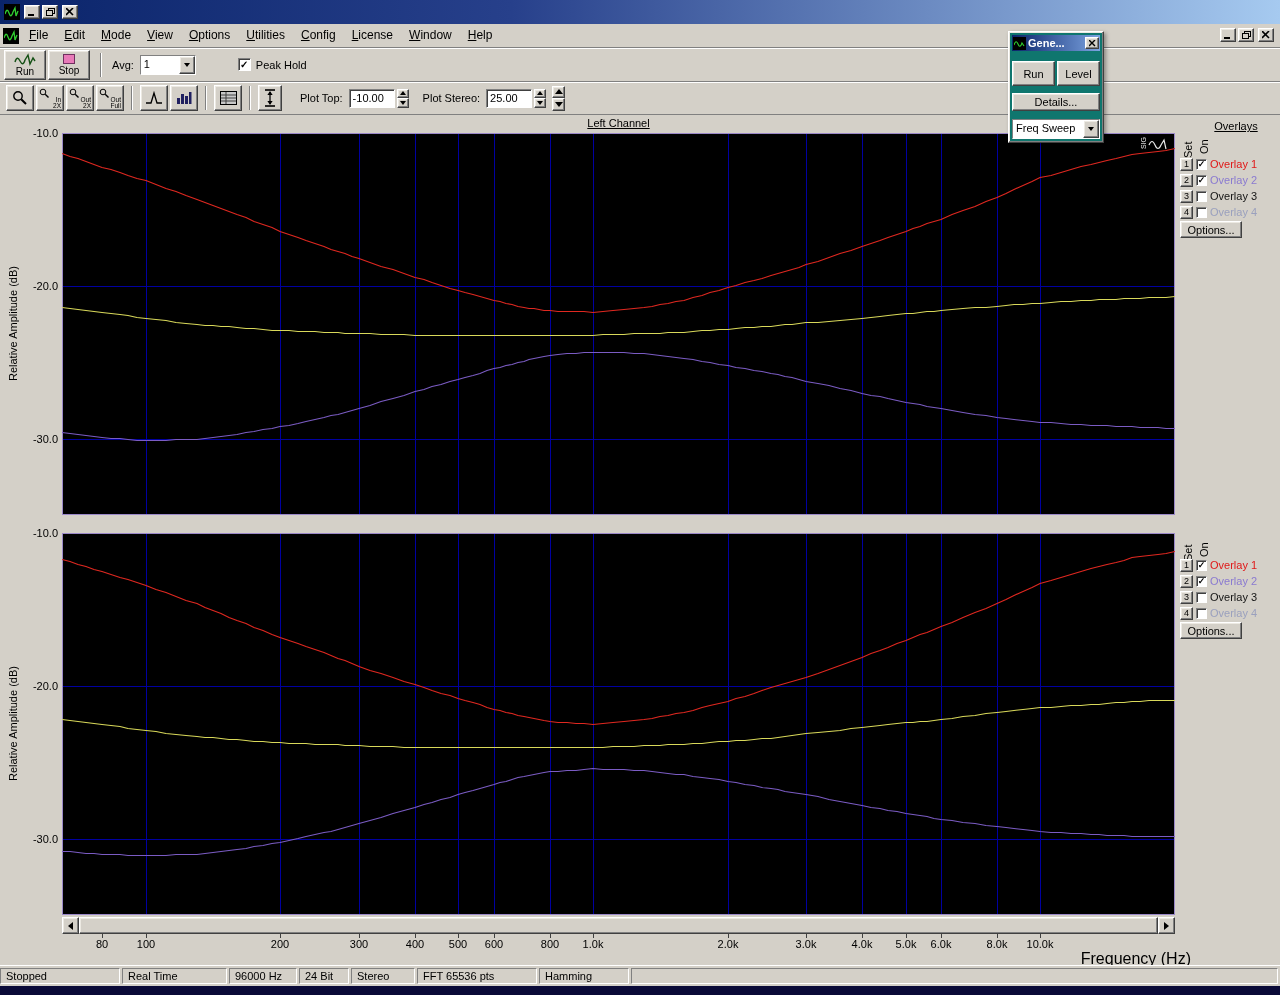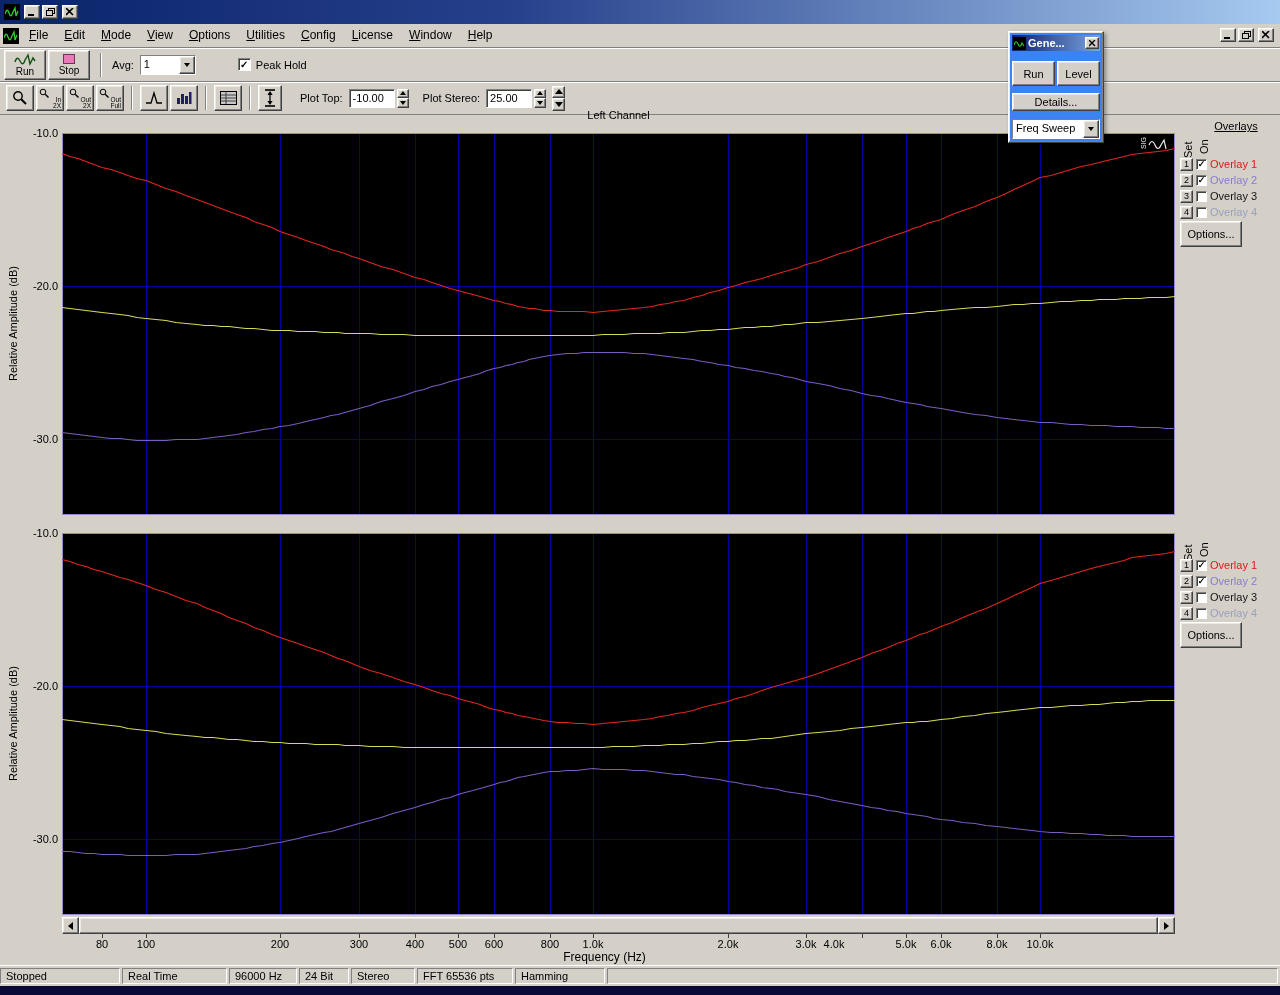--- a/index.html
+++ b/index.html
@@ -57,21 +57,21 @@
   .spin-tall { height:25px; width:13px; }
 
   
   .chart-title { position:absolute; left:62px; width:1113px; text-align:center; font-size:11px; }
   .plot { position:absolute; left:62px; width:1113px; height:382px; background:#000; }
   .ylabel { position:absolute; left:6px; width:14px; height:382px; display:flex; align-items:center; justify-content:center;
     writing-mode:vertical-rl; transform:rotate(180deg); font-size:11px; }
   .ytick { position:absolute; left:18px; width:40px; text-align:right; font-size:11px; }
   .xtick { position:absolute; top:938px; width:44px; text-align:center; font-size:11px; }
   .xtick-mark { position:absolute; top:934px; width:1px; height:4px; background:#404040; }
-  .xlabel { position:absolute; left:48px; top:950px; width:1113px; text-align:center; font-size:12px; }
+  .xlabel { position:absolute; left:78px; top:950px; width:1113px; text-align:right; font-size:16px; }
   .vtext { writing-mode:vertical-rl; transform:rotate(180deg); font-size:11px; }
 
   .sig-indicator { position:absolute; left:1078px; top:4px; display:flex; align-items:flex-start; gap:1px; color:#e8e8e8; }
   .sig-text { writing-mode:vertical-rl; transform:rotate(180deg); font-size:7px; letter-spacing:0; color:#e8e8e8; }
 
   
   .hscroll { position:absolute; left:62px; top:917px; width:1113px; height:17px; display:flex; background:#d4d0c8; }
   .scroll-btn { width:17px; height:17px; display:flex; align-items:center; justify-content:center; padding:0; }
   .tri-left { width:0; height:0; border-top:4px solid transparent; border-bottom:4px solid transparent; border-right:5px solid #000; }
   .tri-right { width:0; height:0; border-top:4px solid transparent; border-bottom:4px solid transparent; border-left:5px solid #000; }
@@ -84,25 +84,25 @@
   .ov-set-bot { position:absolute; left:1182px; top:535px; height:26px; }
   .ov-on-bot  { position:absolute; left:1198px; top:535px; height:22px; }
   .ov-rows { position:absolute; left:1180px; width:100px; }
   #ovrows0 { top:156px; } #ovrows1 { top:557px; }
   .ov-row { height:16px; display:flex; align-items:center; gap:3px; }
   .ov-num { width:13px; height:13px; font-size:9px; line-height:9px; display:flex; align-items:center; justify-content:center; padding:0; }
   .ov-check { width:11px; height:11px; background:#fff; border:1px solid; border-color:#808080 #fff #fff #808080;
     box-shadow: inset 1px 1px 0 #404040; display:flex; align-items:center; justify-content:center; }
   .ov-check span { font-size:9px; font-weight:bold; line-height:9px; }
   .ov-label { font-size:11px; white-space:nowrap; }
-  .options-btn { position:absolute; left:1180px; width:62px; height:26px; font-size:11px; padding:0; }
+  .options-btn { position:absolute; left:1180px; width:62px; height:17px; font-size:11px; padding:0; }
   #options0 { top:221px; } #options1 { top:622px; }
 
   
-  .genwin { position:absolute; left:1008px; top:31px; width:96px; z-index:60; background:#3b82f6;
+  .genwin { position:absolute; left:1008px; top:31px; width:96px; z-index:60; background:#0f766e;
     border:1px solid; border-color:#ffffff #404040 #404040 #ffffff;
     box-shadow: inset -1px -1px 0 #808080, inset 1px 1px 0 #ece9e2, 2px 2px 4px rgba(0,0,0,.35);
     padding:3px; }
   .gen-titlebar { height:16px; background:linear-gradient(90deg,#0a246a,#7ba3e0); display:flex; align-items:center; gap:2px; padding:0 1px 0 1px; }
   .gen-icon { width:13px; height:13px; background:#000; display:flex; align-items:center; justify-content:center; }
   .gen-title { color:#fff; font-weight:bold; font-size:11px; flex:1; white-space:nowrap; overflow:hidden; }
   .gen-close { width:14px; height:12px; display:flex; align-items:center; justify-content:center; padding:0; }
   .gen-btnrow { display:flex; gap:2px; margin-top:10px; }
   .gen-btn { flex:1; height:25px; font-size:11px; padding:0; }
   .gen-details { width:100%; height:18px; margin-top:7px; font-size:11px; padding:0; }
@@ -303,21 +303,21 @@
     <span class="spin spin-tall" style="margin-left:4px;">
       <button class="raised">
           <span class="tri-up" style="border-left-width:4px;border-right-width:4px;border-bottom-width:5px;"></span>
         </button>
       <button class="raised">
           <span class="tri-down" style="border-left-width:4px;border-right-width:4px;border-top-width:5px;"></span>
         </button>
     </span>
   </div>
 
-  <div class="chart-title" style="top:109px;">Left Channel</div>
+  <div class="chart-title" style="top:117px;text-decoration:underline;">Left Channel</div>
   <div class="ylabel" style="top:133px;">Relative Amplitude (dB)</div>
   <div class="plot" id="plot0" style="top: 133px; background: rgb(0, 0, 0);"><svg width="1113" height="382">
         <line x1="84.5" y1="0" x2="84.5" y2="382" stroke="#0000a0" shape-rendering="crispEdges"></line>
         <line x1="218.5" y1="0" x2="218.5" y2="382" stroke="#0000a0" shape-rendering="crispEdges"></line>
         <line x1="297.5" y1="0" x2="297.5" y2="382" stroke="#0000a0" shape-rendering="crispEdges"></line>
         <line x1="353.5" y1="0" x2="353.5" y2="382" stroke="#0000a0" shape-rendering="crispEdges"></line>
         <line x1="396.5" y1="0" x2="396.5" y2="382" stroke="#0000a0" shape-rendering="crispEdges"></line>
         <line x1="432.5" y1="0" x2="432.5" y2="382" stroke="#0000a0" shape-rendering="crispEdges"></line>
         <line x1="488.5" y1="0" x2="488.5" y2="382" stroke="#0000a0" shape-rendering="crispEdges"></line>
         <line x1="531.5" y1="0" x2="531.5" y2="382" stroke="#0000a0" shape-rendering="crispEdges"></line>
@@ -475,21 +475,21 @@
         </button>
     </div>
   </div>
 
   <div class="statusbar">
       <div class="status-cell" style="width: 120px;">Stopped</div>
       <div class="status-cell" style="width: 105px;">Real Time</div>
       <div class="status-cell" style="width: 68px;">96000 Hz</div>
       <div class="status-cell" style="width: 50px;">24 Bit</div>
       <div class="status-cell" style="width: 64px;">Stereo</div>
-      <div class="status-cell" style="width: 96px;">FFT 65536 pts</div>
+      <div class="status-cell" style="width: 120px;">FFT 65536 pts</div>
       <div class="status-cell" style="width: 90px;">Hamming</div>
       <div class="status-cell" style="flex: 1 1 0%;"></div>
     </div>
   <div class="bottomstrip"></div>
 
 <span class="ytick" style="top: 127px;">-10.0</span>
     <span class="ytick" style="top: 279.8px;">-20.0</span>
     <span class="ytick" style="top: 432.6px;">-30.0</span>
     <span class="ytick" style="top: 527px;">-10.0</span>
     <span class="ytick" style="top: 679.8px;">-20.0</span>
@@ -510,21 +510,21 @@
     <span class="xtick" style="left: 472px;">600</span>
     <div class="xtick-mark" style="left: 550px;"></div>
     <span class="xtick" style="left: 528px;">800</span>
     <div class="xtick-mark" style="left: 593px;"></div>
     <span class="xtick" style="left: 571px;">1.0k</span>
     <div class="xtick-mark" style="left: 728px;"></div>
     <span class="xtick" style="left: 706px;">2.0k</span>
     <div class="xtick-mark" style="left: 806px;"></div>
     <span class="xtick" style="left: 784px;">3.0k</span>
     <div class="xtick-mark" style="left: 862px;"></div>
-    <span class="xtick" style="left: 812px;">4.0k</span>
+    <span class="xtick" style="left: 840px;">4.0k</span>
     <div class="xtick-mark" style="left: 906px;"></div>
     <span class="xtick" style="left: 884px;">5.0k</span>
     <div class="xtick-mark" style="left: 941px;"></div>
     <span class="xtick" style="left: 919px;">6.0k</span>
     <div class="xtick-mark" style="left: 997px;"></div>
     <span class="xtick" style="left: 975px;">8.0k</span>
     <div class="xtick-mark" style="left: 1040px;"></div>
     <span class="xtick" style="left: 1018px;">10.0k</span>
   </div>
 

